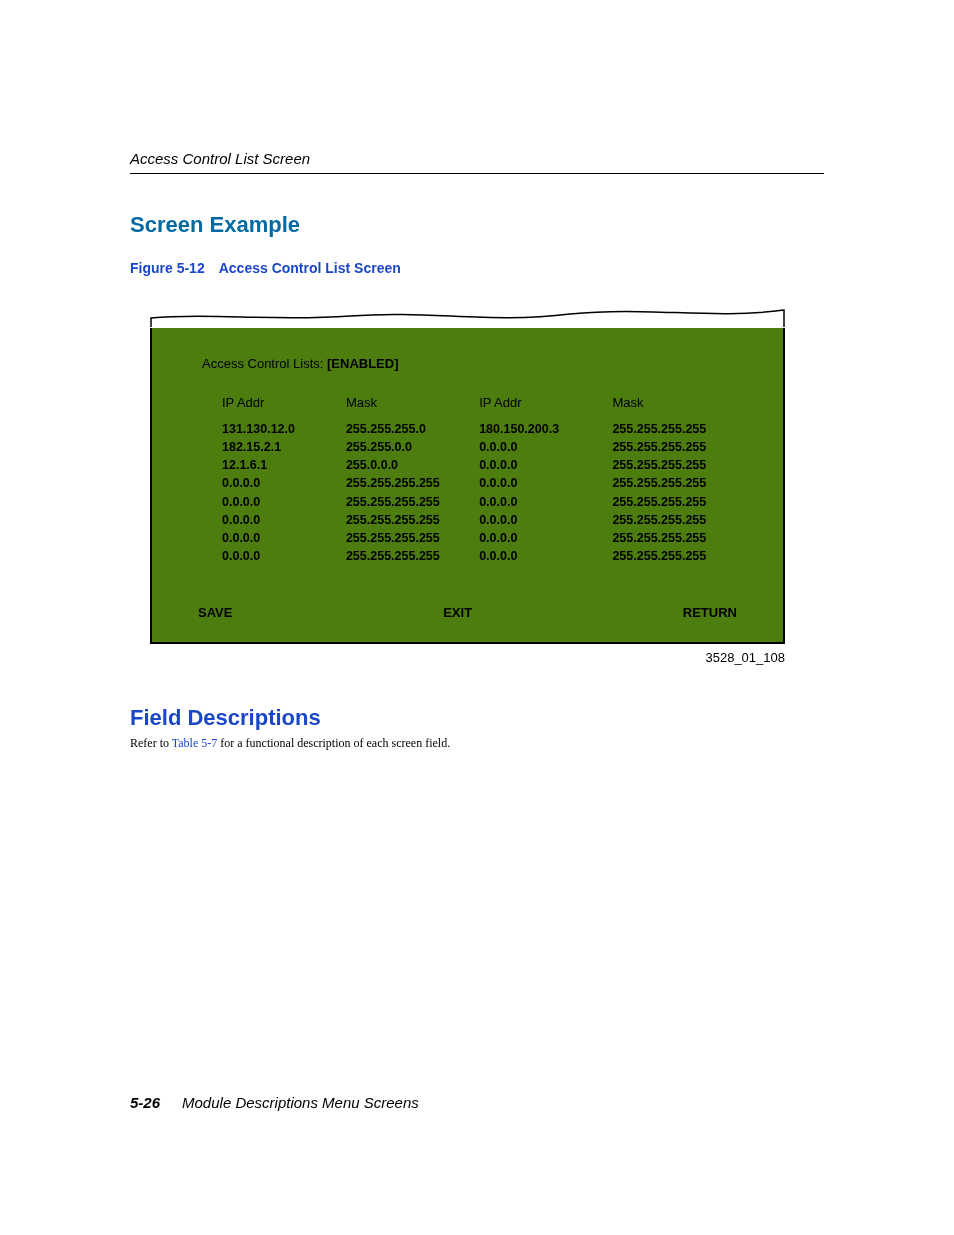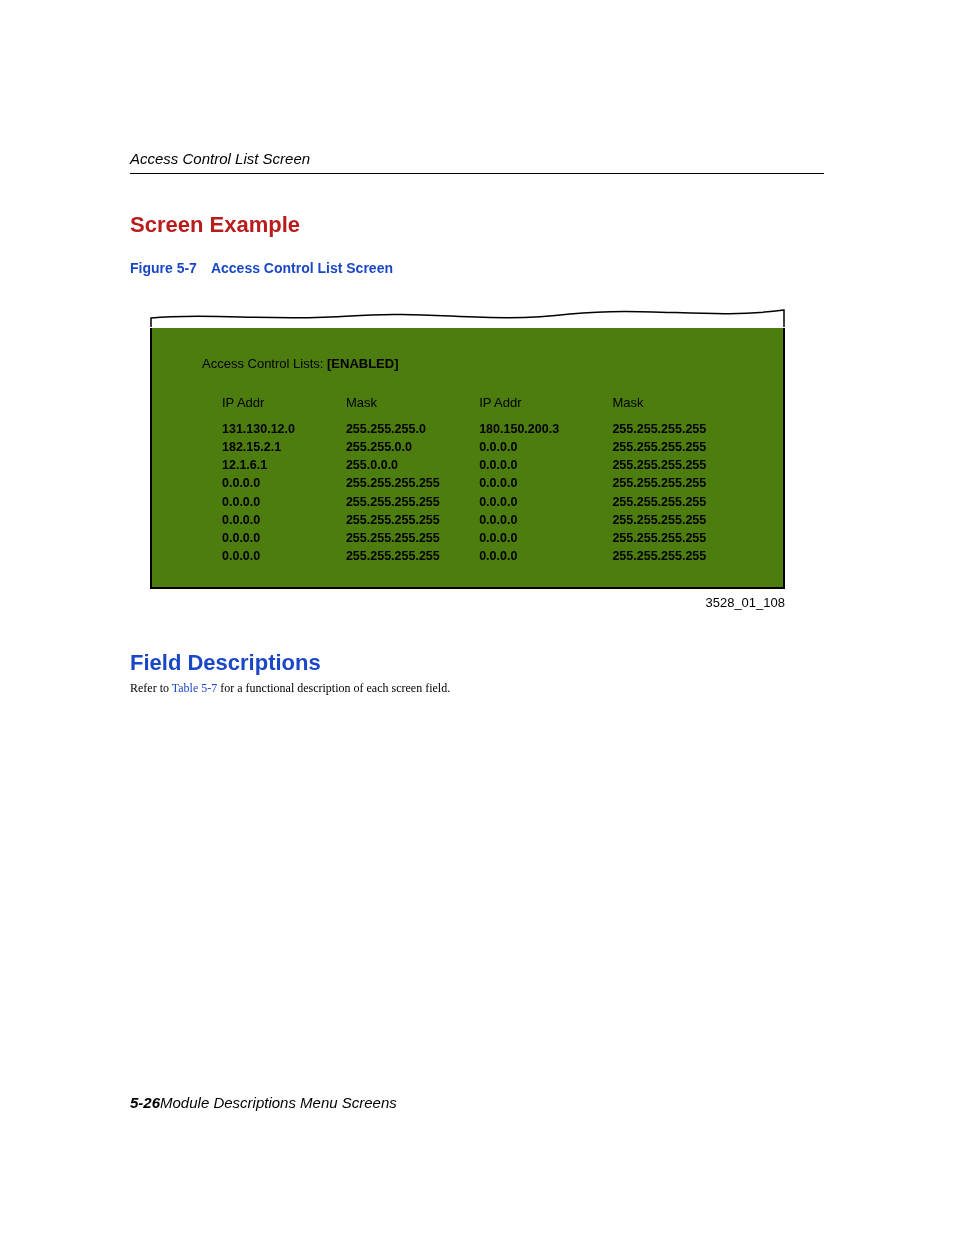--- a/index.html
+++ b/index.html
@@ -25,21 +25,21 @@
   }
   .rule {
     border: none;
     border-top: 1.5px solid #000;
     margin: 6px 0 0 0;
   }
   .h-screen-example {
     font-family: Arial, Helvetica, sans-serif;
     font-weight: bold;
     font-size: 22px;
-    color: #b91c1c;
+    color: #0369a1;
     margin-top: 38px;
   }
   .figure-caption {
     font-family: Arial, Helvetica, sans-serif;
     font-weight: bold;
     font-size: 14px;
     color: #1a47c8;
     margin-top: 22px;
   }
   .figure-caption .num {
@@ -136,34 +136,35 @@
   .footer {
     position: absolute;
     left: 130px;
     bottom: 105px;
     font-family: Arial, Helvetica, sans-serif;
     font-size: 15px;
     font-style: italic;
   }
   .footer .pgnum {
     font-weight: bold;
+    margin-right: 22px;
   }
 </style>
 </head>
 <body>
 
 <div class="page">
 
   <div class="running-head">Access Control List Screen</div>
   <hr class="rule">
 
   <div class="h-screen-example">Screen Example</div>
 
   <div class="figure-caption">
-    <span class="num">Figure 5-7</span><span>Access Control List Screen</span>
+    <span class="num">Figure 5-12</span><span>Access Control List Screen</span>
   </div>
 
   <div class="figure-wrap">
     <svg class="torn-top" viewBox="0 0 635 22" preserveAspectRatio="none">
       <path d="M1,21 L1,12 C60,6 120,16 200,10 C280,4 340,18 420,8 C500,0 560,14 634,4 L634,21" fill="#fff" stroke="#000" stroke-width="1.5"></path>
     </svg>
 
     <div class="screen">
 
       <div class="acl-status">
@@ -210,20 +211,25 @@
           <div class="cell">255.255.255.255</div>
           <div class="cell">255.255.255.255</div>
           <div class="cell">255.255.255.255</div>
           <div class="cell">255.255.255.255</div>
           <div class="cell">255.255.255.255</div>
           <div class="cell">255.255.255.255</div>
           <div class="cell">255.255.255.255</div>
         </div>
       </div>
 
+      <div class="screen-btns">
+        <span>SAVE</span>
+        <span>EXIT</span>
+        <span>RETURN</span>
+      </div>
     </div>
 
     <div class="fig-id">3528_01_108</div>
   </div>
 
   <div class="h-field-desc">Field Descriptions</div>
   <div class="body-text">
     <span>Refer to </span><span class="link">Table 5-7</span><span> for a functional description of each screen field.</span>
   </div>
 

